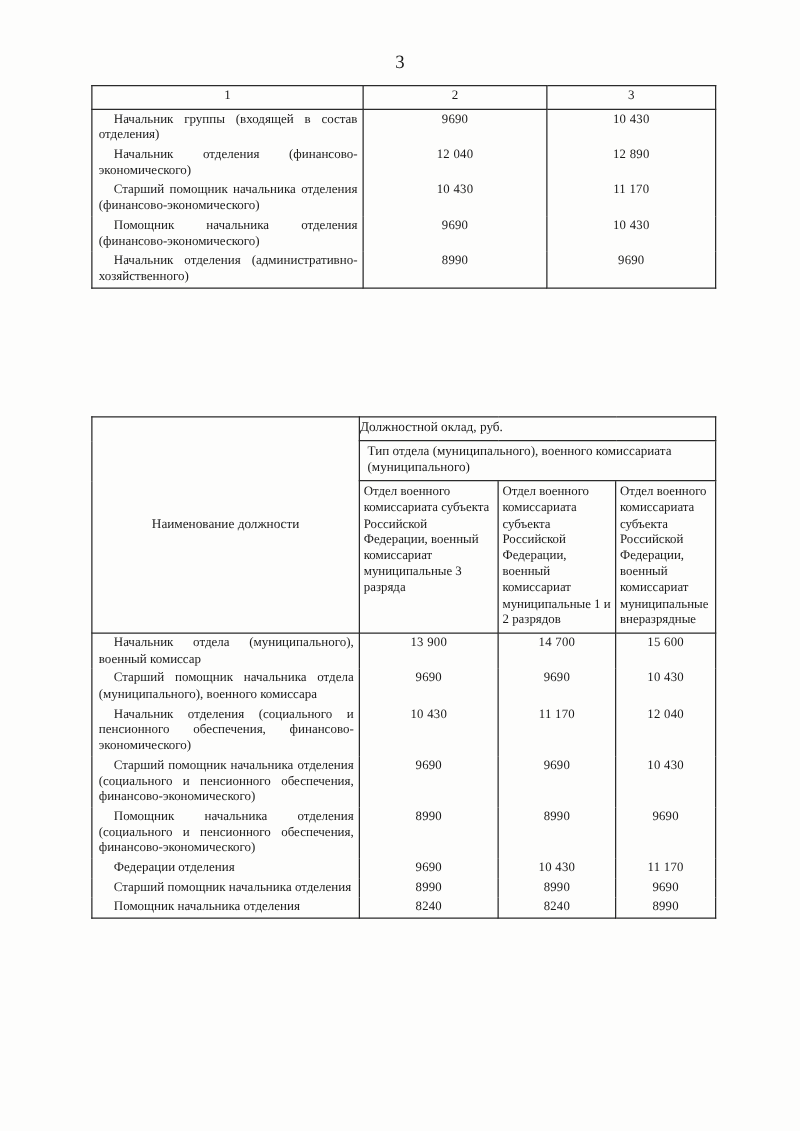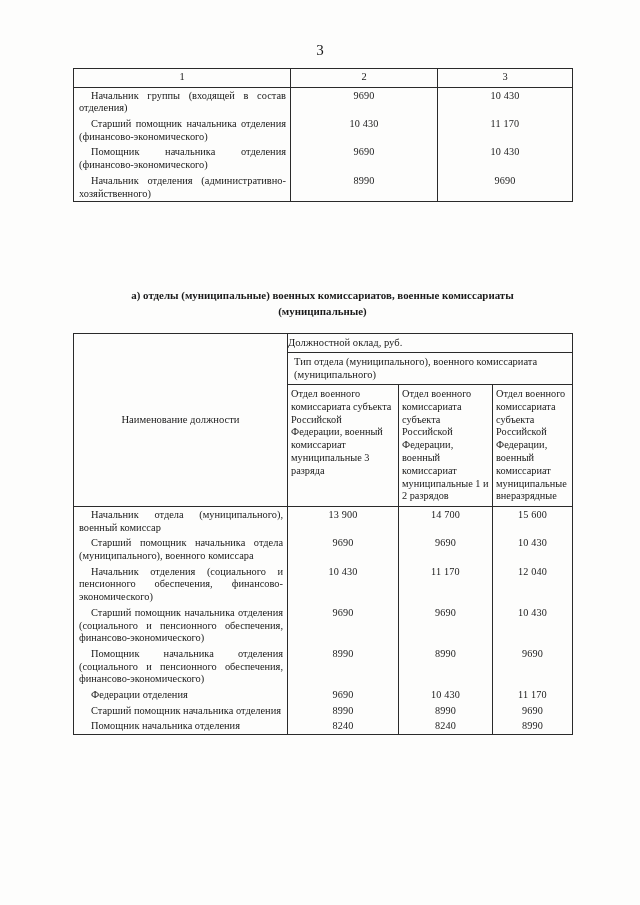--- a/index.html
+++ b/index.html
@@ -144,42 +144,43 @@
           <td>3</td>
         </tr>
       </thead>
       <tbody>
         <tr>
           <td class="post">Начальник группы (входящей в состав отделения)</td>
           <td class="num">9690</td>
           <td class="num">10 430</td>
         </tr>
         <tr>
+          <td class="post">Начальник отделения (финансово-экономического)</td>
+          <td class="num">12 040</td>
+          <td class="num">12 890</td>
+        </tr>
+        <tr>
           <td class="post">Старший помощник начальника отделения (финансово-экономического)</td>
           <td class="num">10 430</td>
           <td class="num">11 170</td>
         </tr>
         <tr>
           <td class="post">Помощник начальника отделения (финансово-экономического)</td>
           <td class="num">9690</td>
           <td class="num">10 430</td>
         </tr>
         <tr>
           <td class="post">Начальник отделения (административно-хозяйственного)</td>
           <td class="num">8990</td>
           <td class="num">9690</td>
         </tr>
       </tbody>
     </table>
   </div>
 
-  <div class="section-heading">
-    <div>а) отделы (муниципальные) военных комиссариатов, военные комиссариаты</div>
-    <div>(муниципальные)</div>
-  </div>
 
   <div class="table2-wrap">
     <table id="table2">
       <colgroup>
         <col class="h-name">
           <col class="h-a">
           <col class="h-b">
           <col class="h-c">
       </colgroup>
       <thead>

